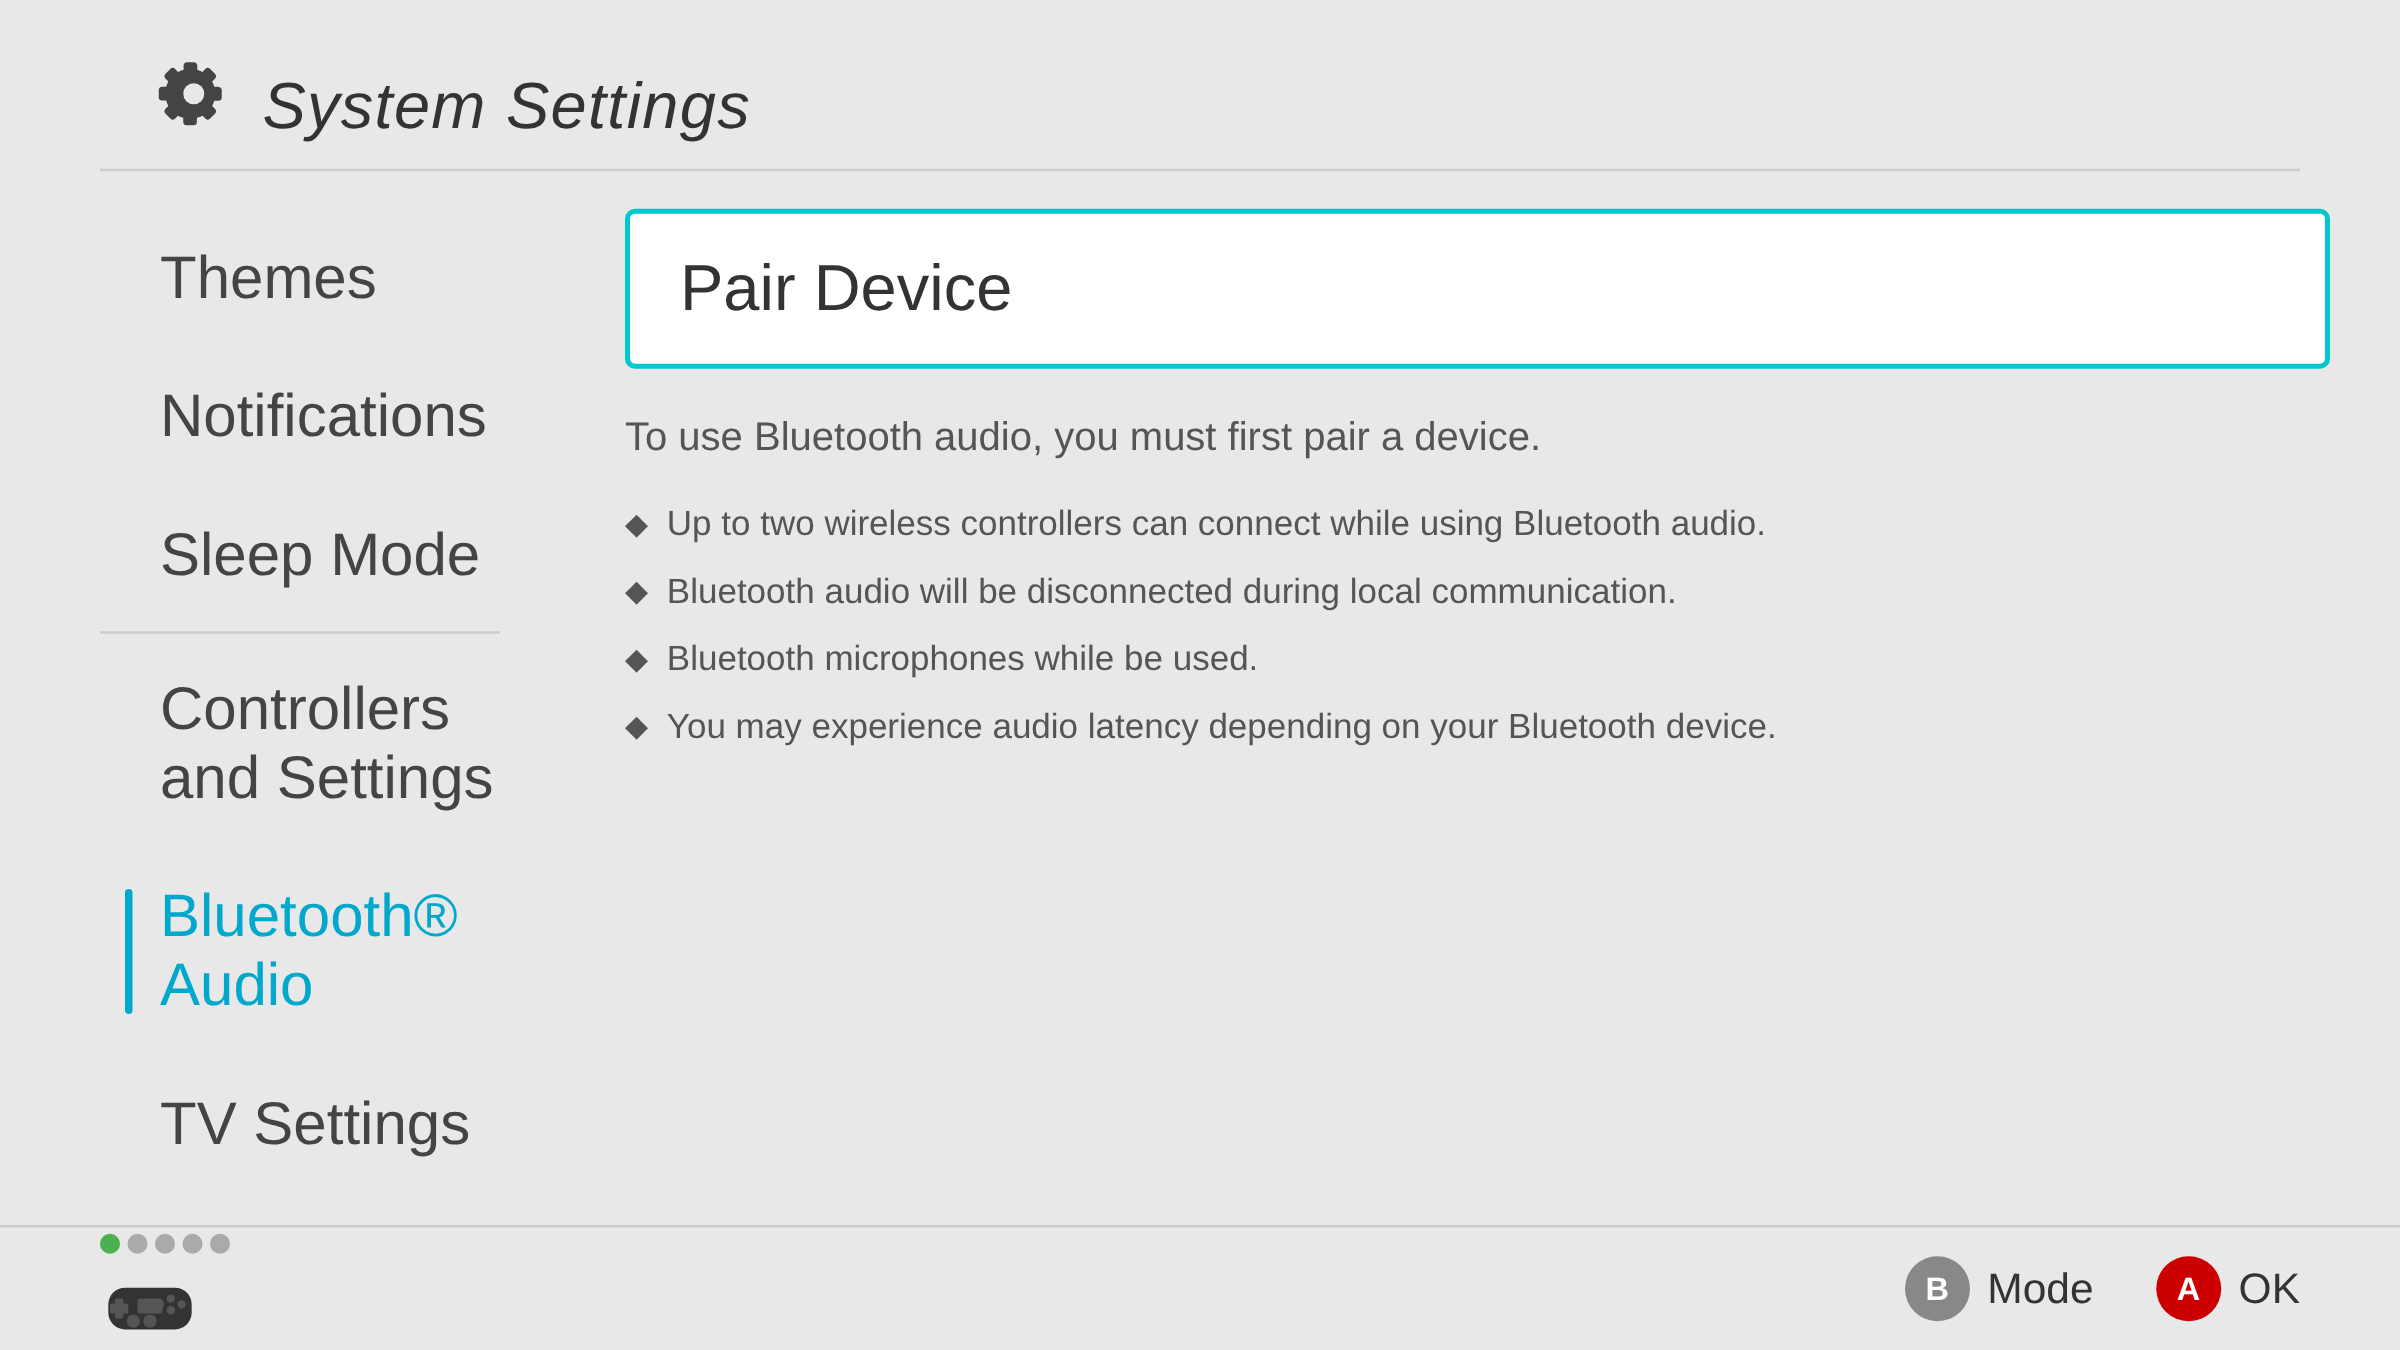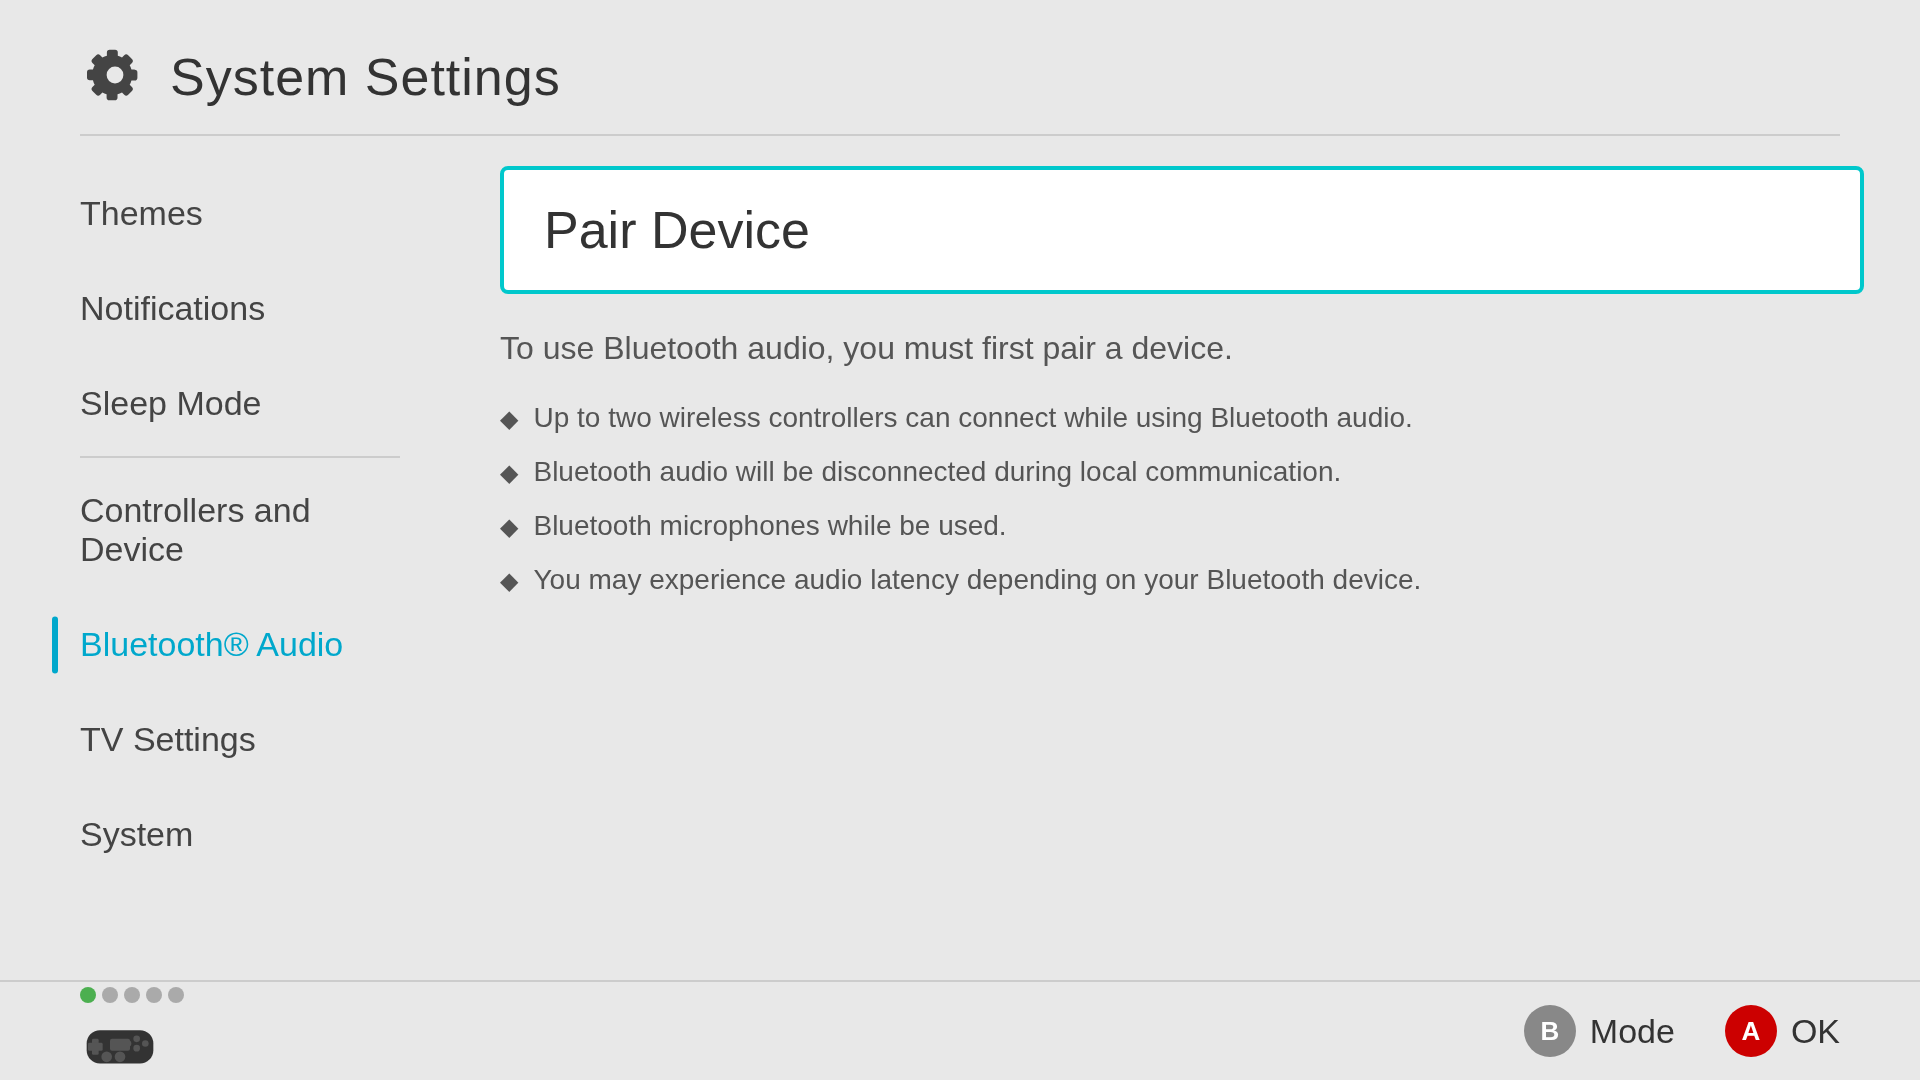--- a/index.html
+++ b/index.html
@@ -12,23 +12,24 @@
       width: 1920px;
       height: 1080px;
       background-color: #e8e8e8;
       font-family: 'Segoe UI', Arial, sans-serif;
       overflow: hidden;
       position: relative;
     }
 
     .header {
       display: flex;
-      align-items: center;
-      padding: 40px 80px 20px 80px;
+      align-items: flex-end;
+      padding: 40px 80px 20px 120px;
       gap: 20px;
+      font-style: italic;
     }
 
     .gear-icon {
       width: 70px;
       height: 70px;
       color: #333;
     }
 
     .header-title {
       font-size: 52px;
@@ -50,24 +51,25 @@
     }
 
     .sidebar {
       width: 480px;
       padding: 20px 0;
       flex-shrink: 0;
     }
 
     .sidebar-item {
       padding: 28px 80px;
-      font-size: 34px;
+      font-size: 48px;
       color: #444;
       cursor: pointer;
       position: relative;
+      margin-left: 48px;
     }
 
     .sidebar-item.active {
       color: #00a8cc;
     }
 
     .sidebar-item.active::before {
       content: '';
       position: absolute;
       left: 52px;
@@ -233,21 +235,21 @@
 </div>
 
 <div class="header-divider"></div>
 
 <div class="content">
   <div class="sidebar">
     <div class="sidebar-item">Themes</div>
     <div class="sidebar-item">Notifications</div>
     <div class="sidebar-item">Sleep Mode</div>
     <div class="sidebar-divider"></div>
-    <div class="sidebar-item">Controllers and Device</div>
+    <div class="sidebar-item">Controllers and Settings</div>
     <div class="sidebar-item active">Bluetooth® Audio</div>
     <div class="sidebar-item">TV Settings</div>
     <div class="sidebar-item">System</div>
   </div>
 
   <div class="main-content">
     <div class="pair-device-card">
       <div class="pair-device-title">Pair Device</div>
     </div>
     <p class="pair-device-description">To use Bluetooth audio, you must first pair a device.</p>

